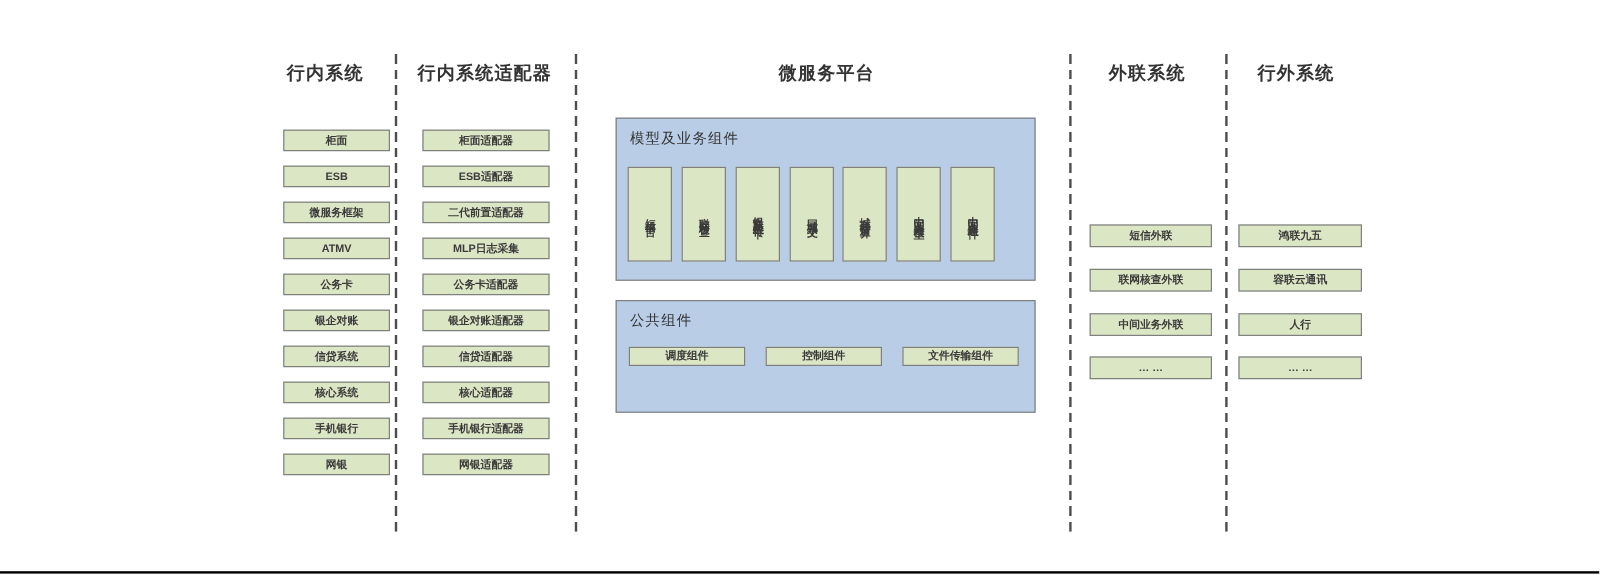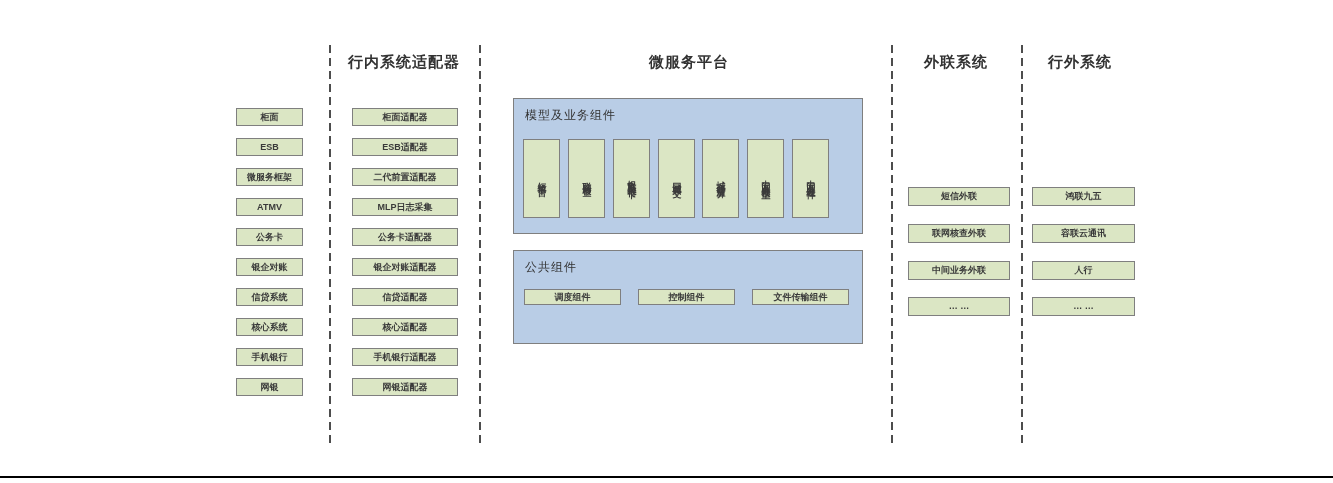--- a/index.html
+++ b/index.html
@@ -14,21 +14,21 @@
   }
   .vsep {
     position:absolute; top:45px; width:2px; height:398px;
     background-image:repeating-linear-gradient(to bottom,#4d4d4d 0px,#4d4d4d 8px,transparent 8px,transparent 13px);
   }
   .gbox {
     position:absolute; background:#dbe6c4; border:1px solid #7f7f7f;
     display:flex; align-items:center; justify-content:center;
     font-size:9px; font-weight:bold; color:#3a3a3a; line-height:1; white-space:nowrap;
   }
-  .c1 { left:236px; width:67px;  height:18px; }
+  .c1 { left:236px; width:89px;  height:18px; }
   .c2 { left:352px; width:106px; height:18px; }
   .c4 { left:908px; width:102px; height:19px; }
   .c5 { left:1032px; width:103px; height:19px; }
   .panel {
     position:absolute; left:513px; width:350px;
     background:#b9cde6; border:1px solid #7f7f7f;
   }
   .panel-label {
     position:absolute; left:11px; top:8px; font-size:12px; color:#333333; letter-spacing:1px;
   }
@@ -36,29 +36,30 @@
     position:absolute; top:40px; width:37px; height:79px;
     background:#dbe6c4; border:1px solid #7f7f7f;
     display:flex; align-items:center; justify-content:center;
     writing-mode:vertical-rl; text-orientation:upright;
     font-size:9px; font-weight:bold; color:#3a3a3a; letter-spacing:2px; line-height:1;
   }
   .hbox {
     position:absolute; width:97px; height:16px;
     background:#dbe6c4; border:1px solid #7f7f7f;
     display:flex; align-items:center; justify-content:center;
-    font-size:9px; font-weight:bold; color:#3a3a3a; line-height:1; white-space:nowrap;
+    font-size:9px; font-weight:bold; color:#3a3a3a; line-height:1; white-space:nowrap;font-family:Liberation Mono, monospace;
   }
   .bottom-rule { position:absolute; left:0; top:476px; width:1333px; height:2px; background:#000000; }
 </style>
 </head>
 <body>
 
 <div class="canvas">
 
+  <div class="col-header" style="left:201px">行内系统</div>
   <div class="col-header" style="left:334px">行内系统适配器</div>
   <div class="col-header" style="left:886px">外联系统</div>
   <div class="col-header" style="left:619px">微服务平台</div>
   <div class="col-header" style="left:1010px">行外系统</div>
 
   <div class="vsep" style="left:329px"></div>
   <div class="vsep" style="left:479px"></div>
   <div class="vsep" style="left:891px"></div>
   <div class="vsep" style="left:1021px"></div>
 

